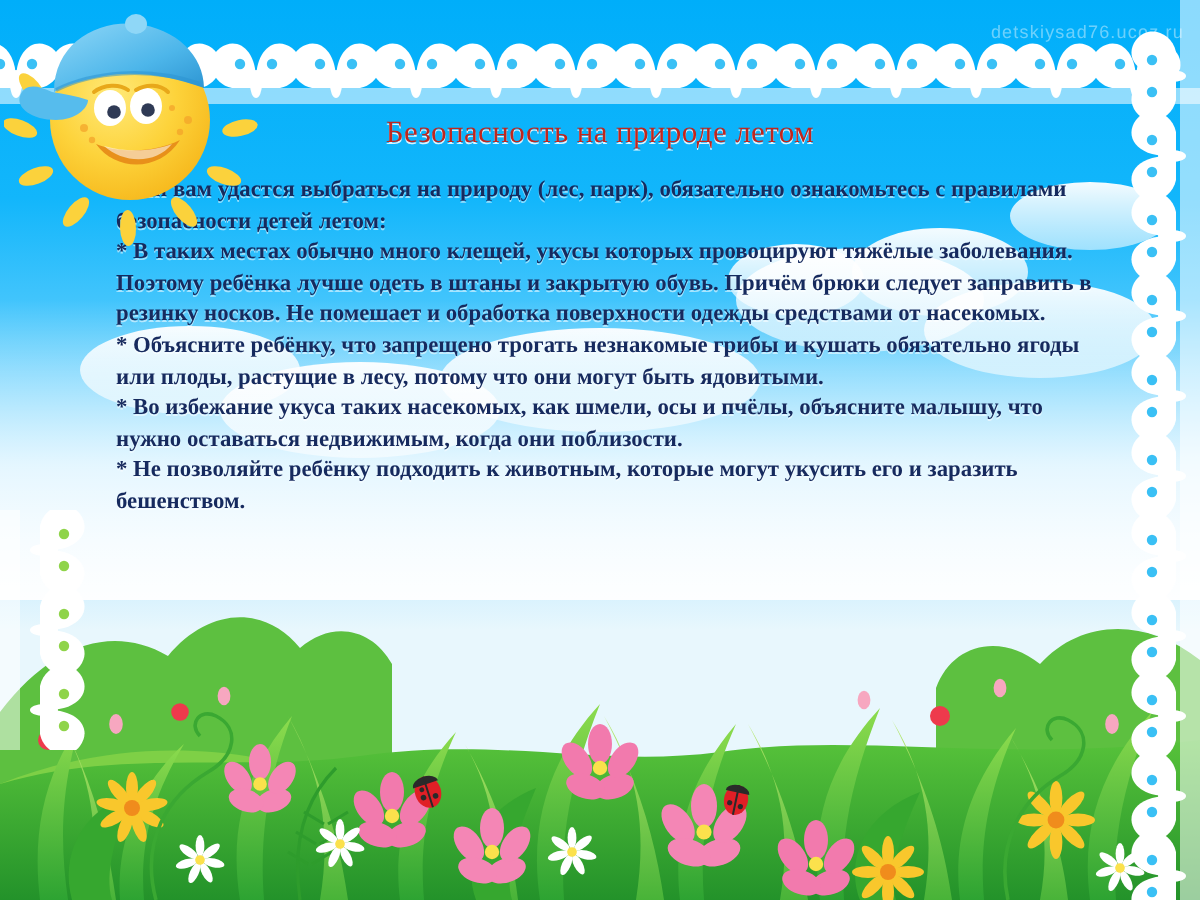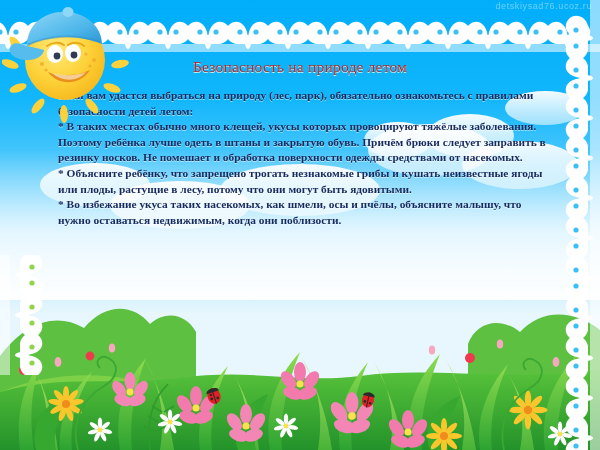--- a/index.html
+++ b/index.html
@@ -49,21 +49,21 @@
     letter-spacing:0px;
     text-shadow:0 1px 0 rgba(255,255,255,.55);
   }
   #body p{margin:0;}
 
   
   #sun{position:absolute;left:2px;top:2px;width:132px;height:128px;}
 
   
   #watermark{
-    position:absolute;right:8px;top:1px;
+    position:absolute;right:8px;top:11px;
     font-family:"Liberation Sans", sans-serif;
     font-size:9px;letter-spacing:.6px;
     color:rgba(255,255,255,.42);
     white-space:nowrap;
   }
 </style>
 </head>
 <body>
 
 <div id="poster">
@@ -446,22 +446,23 @@
       <path d="M78,150 C70,120 84,98 104,86 C118,78 120,64 108,58 C100,54 94,62 100,68"></path>
       <path d="M504,150 C498,122 510,100 530,88 C544,80 546,66 534,60 C526,56 520,64 526,70"></path>
     </g>
   </svg>
 
   <div id="card">
     <div id="title">Безопасность на природе летом</div>
     <div id="body">
       <p>Если вам удастся выбраться на природу (лес, парк), обязательно ознакомьтесь с правилами безопасности детей летом:</p>
       <p>* В таких местах обычно много клещей, укусы которых провоцируют тяжёлые заболевания. Поэтому ребёнка лучше одеть в штаны и закрытую обувь. Причём брюки следует заправить в резинку носков. Не помешает и обработка поверхности одежды средствами от насекомых.</p>
-      <p>* Объясните ребёнку, что запрещено трогать незнакомые грибы и кушать неизвестные ягоды или плоды, растущие в лесу, потому что они могут быть ядовитыми.</p>
+      <p>* Объясните ребёнку, что запрещено трогать незнакомые грибы и кушать обязательно ягоды или плоды, растущие в лесу, потому что они могут быть ядовитыми.</p>
       <p>* Во избежание укуса таких насекомых, как шмели, осы и пчёлы, объясните малышу, что нужно оставаться недвижимым, когда они поблизости.</p>
+      <p>* Не позволяйте ребёнку подходить к животным, которые могут укусить его и заразить бешенством.</p>
     </div>
   </div>
 
   <svg class="lace lace-top" viewBox="0 0 600 52" preserveAspectRatio="none">
     <defs>
       <g id="bfly">
         <path d="M12,26 C12,10 2,4 -6,10 C-14,16 -10,28 0,30 L12,30 Z" fill="#ffffff"></path>
         <path d="M12,26 C12,10 22,4 30,10 C38,16 34,28 24,30 L12,30 Z" fill="#ffffff"></path>
         <ellipse cx="12" cy="28" rx="3" ry="7" fill="#ffffff"></ellipse>
         <circle cx="4" cy="18" r="2.6" fill="#3ac0f5"></circle>

